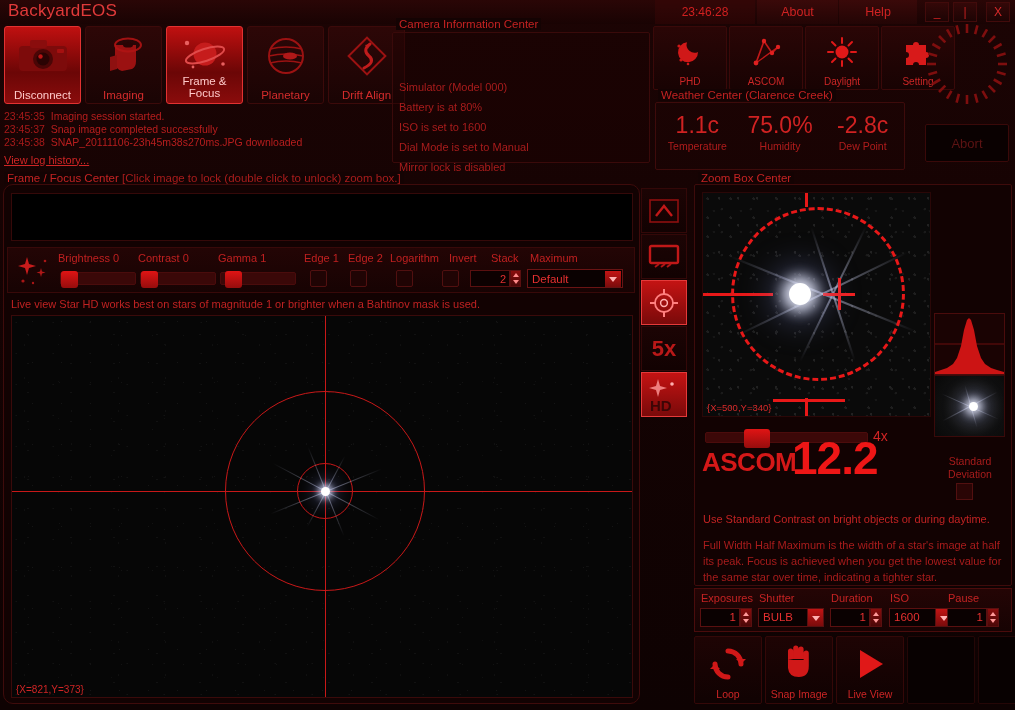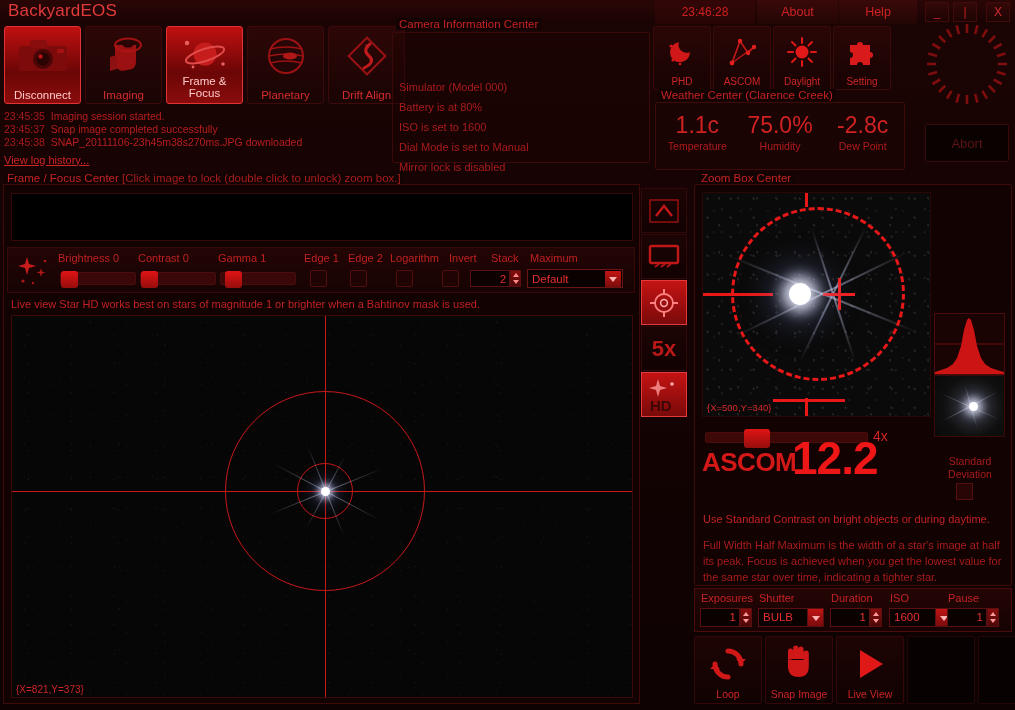--- a/index.html
+++ b/index.html
@@ -50,21 +50,21 @@
   .logarea { position:absolute; left:4px; top:110px; width:380px; }
   .logline { font-size:10.5px; color:#b81e1e; line-height:13.2px; white-space:nowrap; }
   .logline .ts { color:#a81a1a; }
   .loglink { font-size:11px; color:#cf2525; text-decoration:underline; margin-top:2px;
      display:inline-block; }
   .camtitle { position:absolute; left:3px; top:-8px; font-size:11.5px; color:#c52222;
      background:#140303; padding:0 3px; }
 
   
   .toolrow { position:absolute; left:653px; top:26px; display:flex; gap:2px; }
-  .toolbtn { width:58px; height:64px; position:relative; border-radius:2px;
+  .toolbtn { width:74px; height:64px; position:relative; border-radius:2px;
      background:linear-gradient(180deg,#2a0606,#180303); border:1px solid #3a0909;}
   .toolbtn .tlabel { position:absolute; left:0; right:0; bottom:2px; text-align:center;
      font-size:10px; color:#cc2626; }
   .ticon { position:absolute; left:0; right:0; top:5px; height:40px;
      display:flex; align-items:center; justify-content:center; }
 
   
   .weather { position:absolute; left:655px; top:96px; width:250px; height:68px;
      border:1px solid #3e0b0b; border-radius:2px; background:rgba(30,5,5,.4); }
   .wtitle { position:absolute; left:4px; top:-9px; font-size:11.5px; color:#c42222;
@@ -76,21 +76,21 @@
 
   
   .dial { position:absolute; left:925px; top:22px; width:84px; height:84px; }
   .abort { position:absolute; left:925px; top:124px; width:84px; height:38px;
      background:#0a0101; border:1px solid #3a0909; border-radius:2px;
      display:flex; align-items:center; justify-content:center;
      font-size:13px; color:#5d1313; }
 
   
   .ffpanel { position:absolute; left:3px; top:184px; width:637px; height:520px;
-     border:1px solid #3e0b0b; border-radius:0; background:#120202; }
+     border:1px solid #3e0b0b; border-radius:10px; background:#120202; }
   .fftitle { position:absolute; left:4px; top:172px; font-size:11.5px; color:#c52323;
      background:#140303; padding:0 3px; z-index:5; white-space:nowrap;}
   .fftitle .hint { color:#a81c1c; }
   .ffblack { position:absolute; left:7px; top:8px; width:622px; height:48px;
      background:#000; border:1px solid #350909; }
   .ctrlbar { position:absolute; left:3px; top:62px; width:628px; height:46px;
      background:linear-gradient(180deg,#230505,#170303); border:1px solid #380909;}
   .sparkle { position:absolute; left:8px; top:6px; width:34px; height:34px; }
   .ctrl-label { position:absolute; font-size:11px; color:#c02020; top:4px; white-space:nowrap;}
   .slider { position:absolute; top:24px; height:13px; background:#3a0808;

